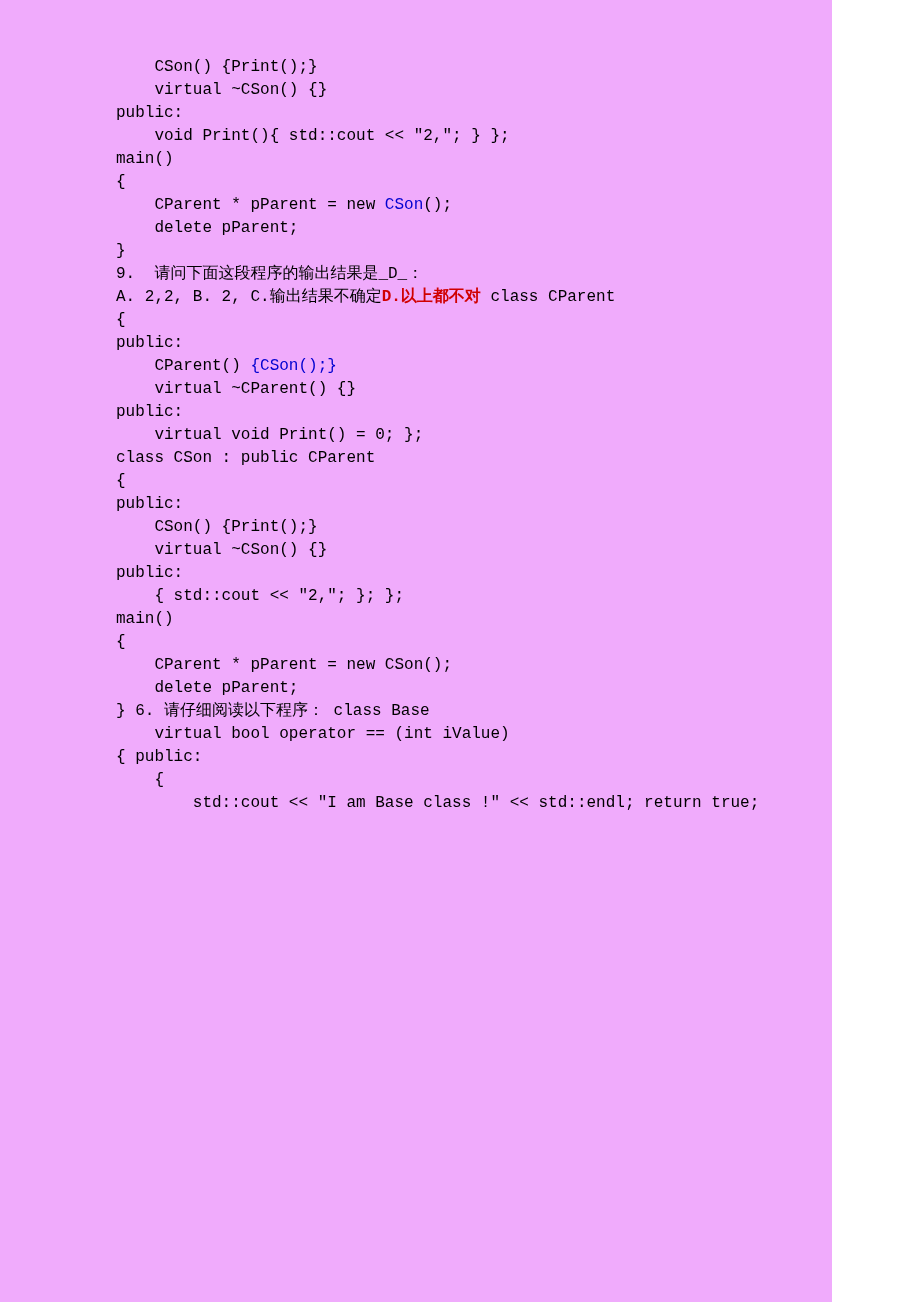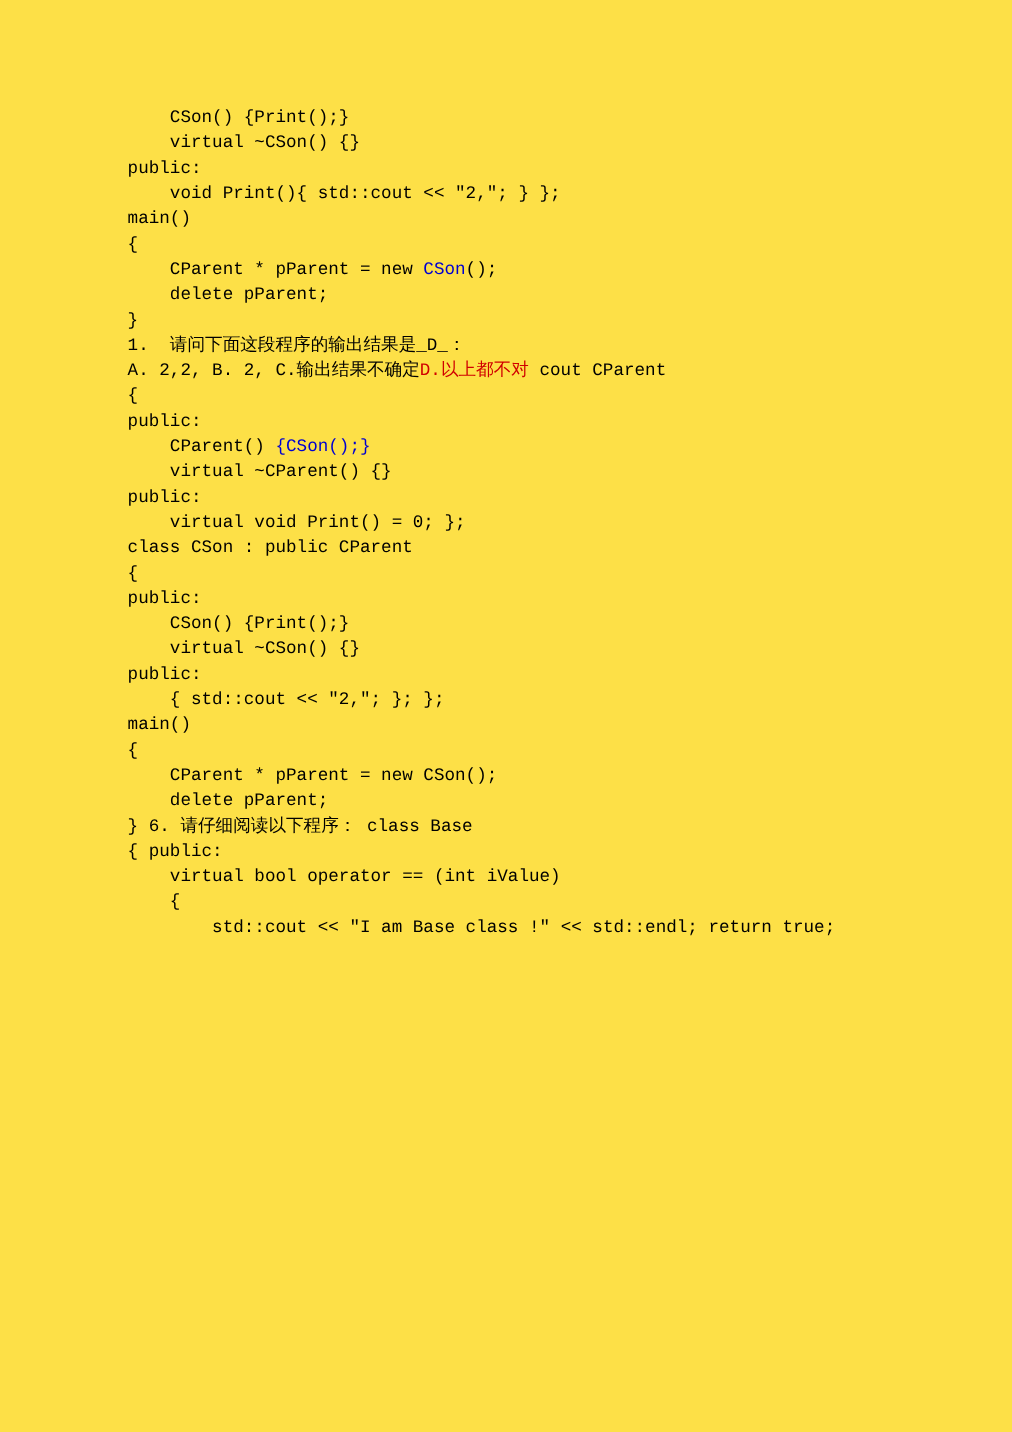--- a/index.html
+++ b/index.html
@@ -5,63 +5,63 @@
   body {
     background: #ffffff;
     margin: 0;
     padding: 0;
     font-family: "SimSun", "NSimSun", "宋体", "Courier New", monospace;
     font-size: 16px;
     line-height: 23px;
     color: #000000;
   }
   .page {
-    width: 920px;
+    width: 832px;
     min-height: 1302px;
-    padding: 96px 0 0 0;
+    padding: 56px 0 0 0;
     box-sizing: border-box;
-    background: #fde047;
+    background: #f0abfc;
   }
   .line {
     white-space: pre;
     padding-left: 116px;
   }
   .blue { color: #0000d0; margin-top: 24px; }
-  .red  { color: #d00000; }
+  .red  { color: #d00000; font-weight: bold; }
 </style>
 </head>
 <body>
 
 <div class="page" id="page-root">
     <div class="line"><span>    CSon() {Print();}</span></div>
     <div class="line"><span>    virtual ~CSon() {}</span></div>
     <div class="line"><span>public:</span></div>
     <div class="line"><span>    void Print(){ std::cout &lt;&lt; "2,"; } };</span></div>
     <div class="line"><span>main()</span></div>
     <div class="line"><span>{</span></div>
     <div class="line"><span>    CParent * pParent = new </span><span class="blue">CSon</span><span>();</span></div>
     <div class="line"><span>    delete pParent;</span></div>
     <div class="line"><span>}</span></div>
-    <div class="line"><span>1.  请问下面这段程序的输出结果是_D_：</span></div>
-    <div class="line"><span>A. 2,2, B. 2, C.输出结果不确定</span><span class="red">D.以上都不对</span><span> cout CParent</span></div>
+    <div class="line"><span>9.  请问下面这段程序的输出结果是_D_：</span></div>
+    <div class="line"><span>A. 2,2, B. 2, C.输出结果不确定</span><span class="red">D.以上都不对</span><span> class CParent</span></div>
     <div class="line"><span>{</span></div>
     <div class="line"><span>public:</span></div>
     <div class="line"><span>    CParent() </span><span class="blue">{CSon();}</span></div>
     <div class="line"><span>    virtual ~CParent() {}</span></div>
     <div class="line"><span>public:</span></div>
     <div class="line"><span>    virtual void Print() = 0; };</span></div>
     <div class="line"><span>class CSon : public CParent</span></div>
     <div class="line"><span>{</span></div>
     <div class="line"><span>public:</span></div>
     <div class="line"><span>    CSon() {Print();}</span></div>
     <div class="line"><span>    virtual ~CSon() {}</span></div>
     <div class="line"><span>public:</span></div>
     <div class="line"><span>    { std::cout &lt;&lt; "2,"; }; };</span></div>
     <div class="line"><span>main()</span></div>
     <div class="line"><span>{</span></div>
     <div class="line"><span>    CParent * pParent = new CSon();</span></div>
     <div class="line"><span>    delete pParent;</span></div>
     <div class="line"><span>} 6. 请仔细阅读以下程序： class Base</span></div>
+    <div class="line"><span>    virtual bool operator == (int iValue)</span></div>
     <div class="line"><span>{ public:</span></div>
-    <div class="line"><span>    virtual bool operator == (int iValue)</span></div>
     <div class="line"><span>    {</span></div>
     <div class="line"><span>        std::cout &lt;&lt; "I am Base class !" &lt;&lt; std::endl; return true;</span></div>
   </div>
 
 </body></html>

